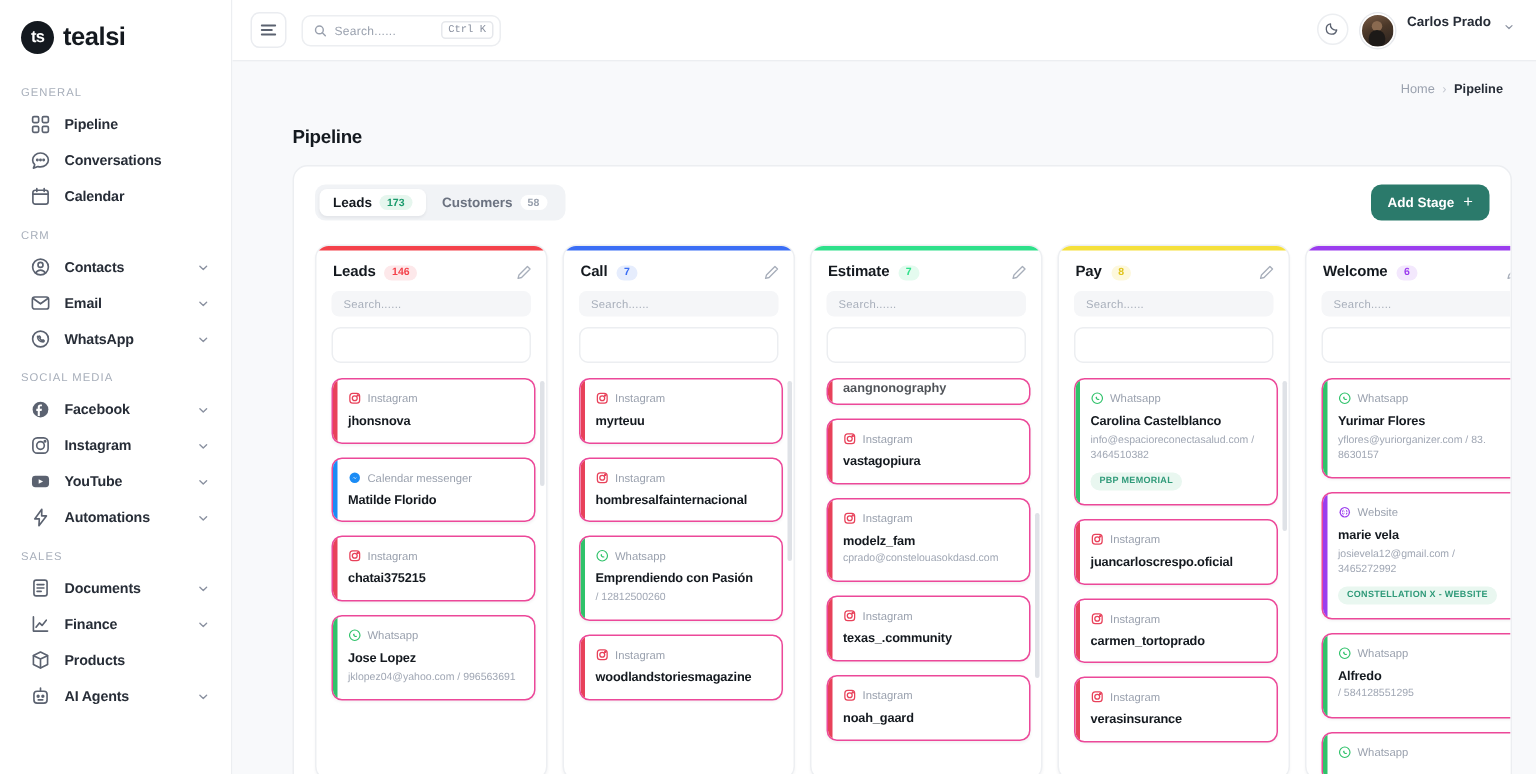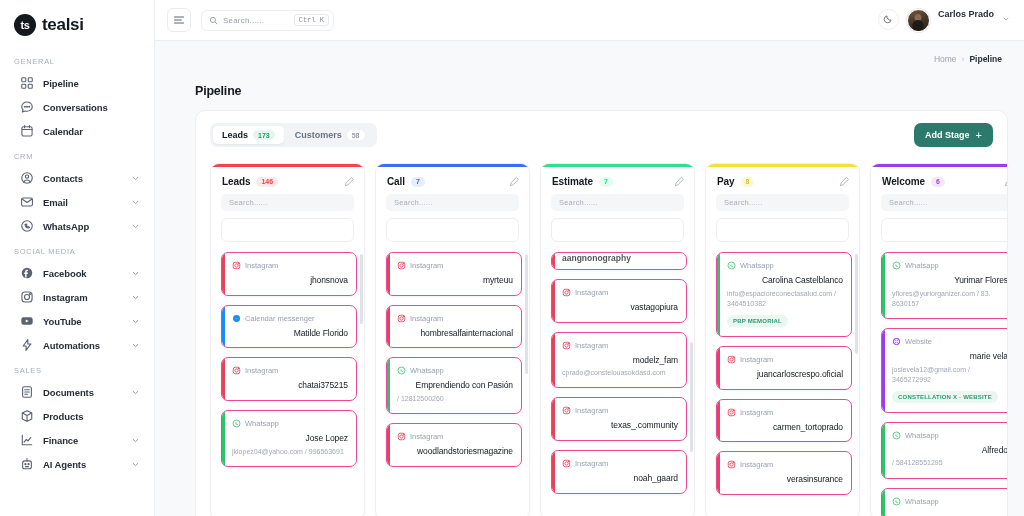--- a/index.html
+++ b/index.html
@@ -147,21 +147,21 @@
   .card {
     background: #fff; border: 1px solid #ec4899; border-radius: 7px;
     padding: 8px 8px 9px 10px; position: relative; overflow: hidden;
     box-shadow: 0 1px 2px rgba(16,24,40,.05); cursor: pointer;
   }
   .card .bar { position: absolute; left: 0; top: 0; bottom: 0; width: 3px; border-radius: 7px 0 0 7px; }
   .chan { display: flex; align-items: center; gap: 4px; margin-bottom: 5px; }
   .chan-ic { width: 9px; height: 9px; flex: 0 0 9px; border-radius: 2.5px; display:flex; align-items:center; justify-content:center;}
   .chan-ic svg { width: 9px; height: 9px; display: block; }
   .chan-label { font-size: 7.5px; color: #9aa1ae; font-weight: 500; }
-  .card-name { font-size: 8.5px; font-weight: 400; color: #14191f; letter-spacing: -0.1px; line-height: 1.25; text-align: right; }
+  .card-name { font-size: 8.5px; font-weight: 700; color: #14191f; letter-spacing: -0.1px; line-height: 1.25; }
   .card-meta { font-size: 7px; color: #a0a7b4; margin-top: 3px; line-height: 1.45; word-break: break-word;}
   .card-tag {
     display: inline-block; margin-top: 6px; font-size: 6px; font-weight: 700;
     background: #e9f7f0; color: #2f9a79; border-radius: 9px; padding: 3px 6px; letter-spacing: 0.2px;
   }
   .card.partial { padding-top: 0; height: 18px; }
   .partial-text { font-size: 8.5px; font-weight: 700; color: #14191f; opacity: .75; }
 
   .scrollbar {
     position: absolute; right: 1px; top: 2px; width: 3px; border-radius: 3px; background: #dfe2e7;
@@ -322,39 +322,39 @@
           <span class="nav-label">Documents</span>
           <span class="nav-chev">
             <svg viewBox="0 0 16 16" fill="none" stroke="currentColor" stroke-width="1.6" stroke-linecap="round" stroke-linejoin="round">
               <path d="M4 6.2 8 10l4-3.8"></path>
             </svg>
           </span>
         </div>
         <div class="nav-item">
           <span class="nav-icon">
             <svg viewBox="0 0 16 16" fill="none" stroke="currentColor" stroke-width="1.25" stroke-linecap="round" stroke-linejoin="round">
+              <path d="M2.6 2.6v10.8h10.8"></path>
+              <path d="m4.6 10.4 2.6-3.2 2 1.9 3.2-4"></path>
+            </svg>
+          </span>
+          <span class="nav-label">Finance</span>
+          <span class="nav-chev">
+            <svg viewBox="0 0 16 16" fill="none" stroke="currentColor" stroke-width="1.6" stroke-linecap="round" stroke-linejoin="round">
+              <path d="M4 6.2 8 10l4-3.8"></path>
+            </svg>
+          </span>
+        </div>
+        <div class="nav-item">
+          <span class="nav-icon">
+            <svg viewBox="0 0 16 16" fill="none" stroke="currentColor" stroke-width="1.25" stroke-linecap="round" stroke-linejoin="round">
               <path d="m8 1.9 5.4 2.7v6.8L8 14.1 2.6 11.4V4.6z"></path>
               <path d="m2.7 4.7 5.3 2.6 5.3-2.6M8 7.4V14"></path>
             </svg>
           </span>
           <span class="nav-label">Products</span>
-        </div>
-        <div class="nav-item">
-          <span class="nav-icon">
-            <svg viewBox="0 0 16 16" fill="none" stroke="currentColor" stroke-width="1.25" stroke-linecap="round" stroke-linejoin="round">
-              <path d="M2.6 2.6v10.8h10.8"></path>
-              <path d="m4.6 10.4 2.6-3.2 2 1.9 3.2-4"></path>
-            </svg>
-          </span>
-          <span class="nav-label">Finance</span>
-          <span class="nav-chev">
-            <svg viewBox="0 0 16 16" fill="none" stroke="currentColor" stroke-width="1.6" stroke-linecap="round" stroke-linejoin="round">
-              <path d="M4 6.2 8 10l4-3.8"></path>
-            </svg>
-          </span>
         </div>
         <div class="nav-item">
           <span class="nav-icon">
             <svg viewBox="0 0 16 16" fill="none" stroke="currentColor" stroke-width="1.25" stroke-linecap="round" stroke-linejoin="round">
               <rect x="3" y="4.4" width="10" height="9" rx="2.4"></rect>
               <path d="M8 1.9v2.5"></path>
               <circle cx="6.2" cy="8.2" r=".65" fill="currentColor"></circle>
               <circle cx="9.8" cy="8.2" r=".65" fill="currentColor"></circle>
               <path d="M6.3 11h3.4"></path>
             </svg>

